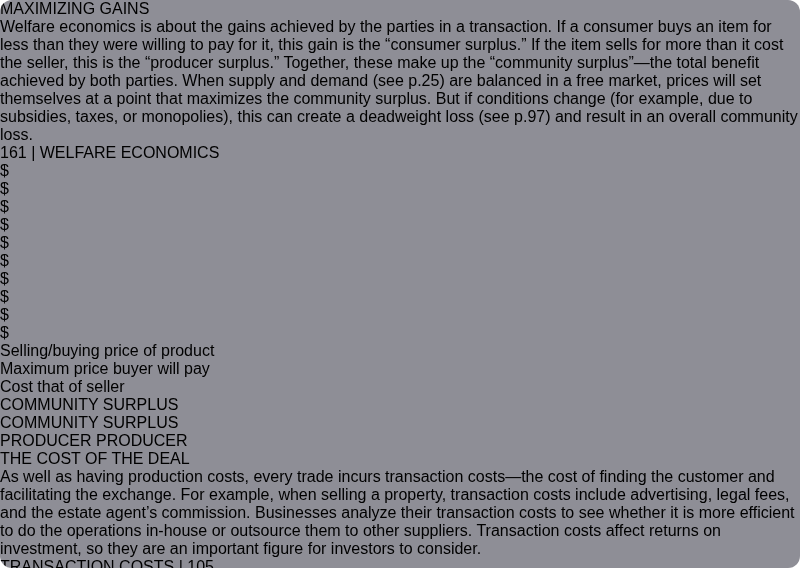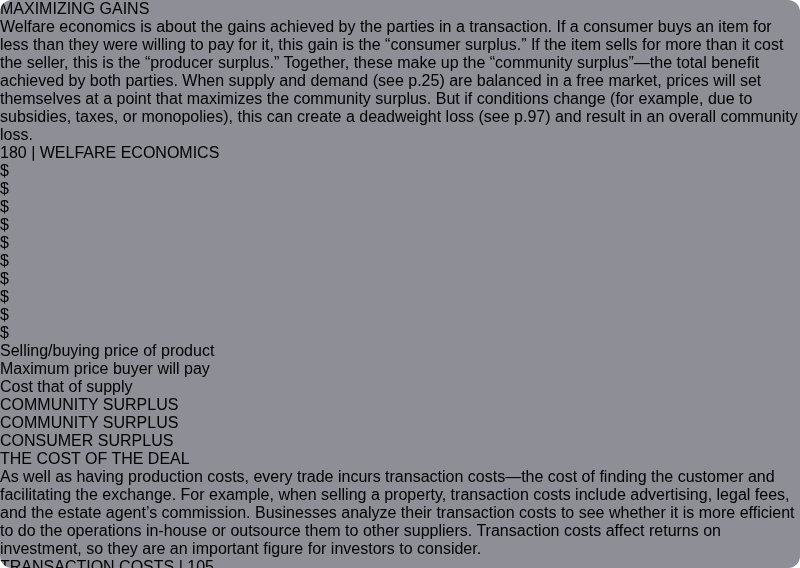--- a/index.html
+++ b/index.html
@@ -113,21 +113,21 @@
 </head>
 <body>
 
 <div class="spread">
 
   <div class="page-left"></div>
   <div class="page-right"></div>
 
   <div class="lp-title">MAXIMIZING GAINS</div>
   <div class="lp-body">Welfare economics is about the gains achieved by the parties in a transaction. If a consumer buys an item for less than they were willing to pay for it, this gain is the “consumer surplus.” If the item sells for more than it cost the seller, this is the “producer surplus.” Together, these make up the “community surplus”—the total benefit achieved by both parties. When supply and demand (see p.25) are balanced in a free market, prices will set themselves at a point that maximizes the community surplus. But if conditions change (for example, due to subsidies, taxes, or monopolies), this can create a deadweight loss (see p.97) and result in an overall community loss.</div>
-  <div class="lp-footer">180 | WELFARE ECONOMICS</div>
+  <div class="lp-footer">161 | WELFARE ECONOMICS</div>
 
   <div class="block white-b b1"><span class="dash"></span><span class="cur">$</span><span class="dash"></span></div>
   <div class="block white-b b2"><span class="dash"></span><span class="cur">$</span><span class="dash"></span></div>
   <div class="block blue-b b3"><span class="dash"></span><span class="cur">$</span><span class="dash"></span></div>
   <div class="block blue-b b4"><span class="dash"></span><span class="cur">$</span><span class="dash"></span></div>
   <div class="block blue-b b5"><span class="dash"></span><span class="cur">$</span><span class="dash"></span></div>
   <div class="block yellow-b b6"><span class="dash"></span><span class="cur">$</span><span class="dash"></span></div>
   <div class="block yellow-b b7"><span class="dash"></span><span class="cur">$</span><span class="dash"></span></div>
   <div class="block yellow-b b8"><span class="dash"></span><span class="cur">$</span><span class="dash"></span></div>
   <div class="block white-b b9"><span class="dash"></span><span class="cur">$</span><span class="dash"></span></div>
@@ -139,29 +139,29 @@
   <div class="anno an2">
     <span>Selling/buying</span>
     <span>price of product</span>
   </div>
   <div class="anno an1">
     <span>Maximum price</span>
     <span>buyer will pay</span>
   </div>
   <div class="anno an3">
     <span>Cost that</span>
-    <span>of supply</span>
+    <span>of seller</span>
   </div>
 
   <div class="bracket br-community"></div>
   <div class="bracket br-consumer"></div>
   <div class="bracket br-producer"></div>
   <div class="vlabel vl-community">COMMUNITY SURPLUS</div>
   <div class="vlabel vl-consumer">COMMUNITY SURPLUS</div>
-  <div class="vlabel vl-producer">CONSUMER SURPLUS</div>
+  <div class="vlabel vl-producer">PRODUCER PRODUCER</div>
 
   <div class="rp-title">THE COST OF THE DEAL</div>
   <div class="rp-body">As well as having production costs, every trade incurs transaction costs—the cost of finding the customer and facilitating the exchange. For example, when selling a property, transaction costs include advertising, legal fees, and the estate agent’s commission. Businesses analyze their transaction costs to see whether it is more efficient to do the operations in-house or outsource them to other suppliers. Transaction costs affect returns on investment, so they are an important figure for investors to consider.</div>
   <div class="rp-footer">TRANSACTION COSTS | 105</div>
 
   <div class="plus p1"></div>
 
   <div class="plus p2"></div>
 
   <div class="equals e1"></div>

